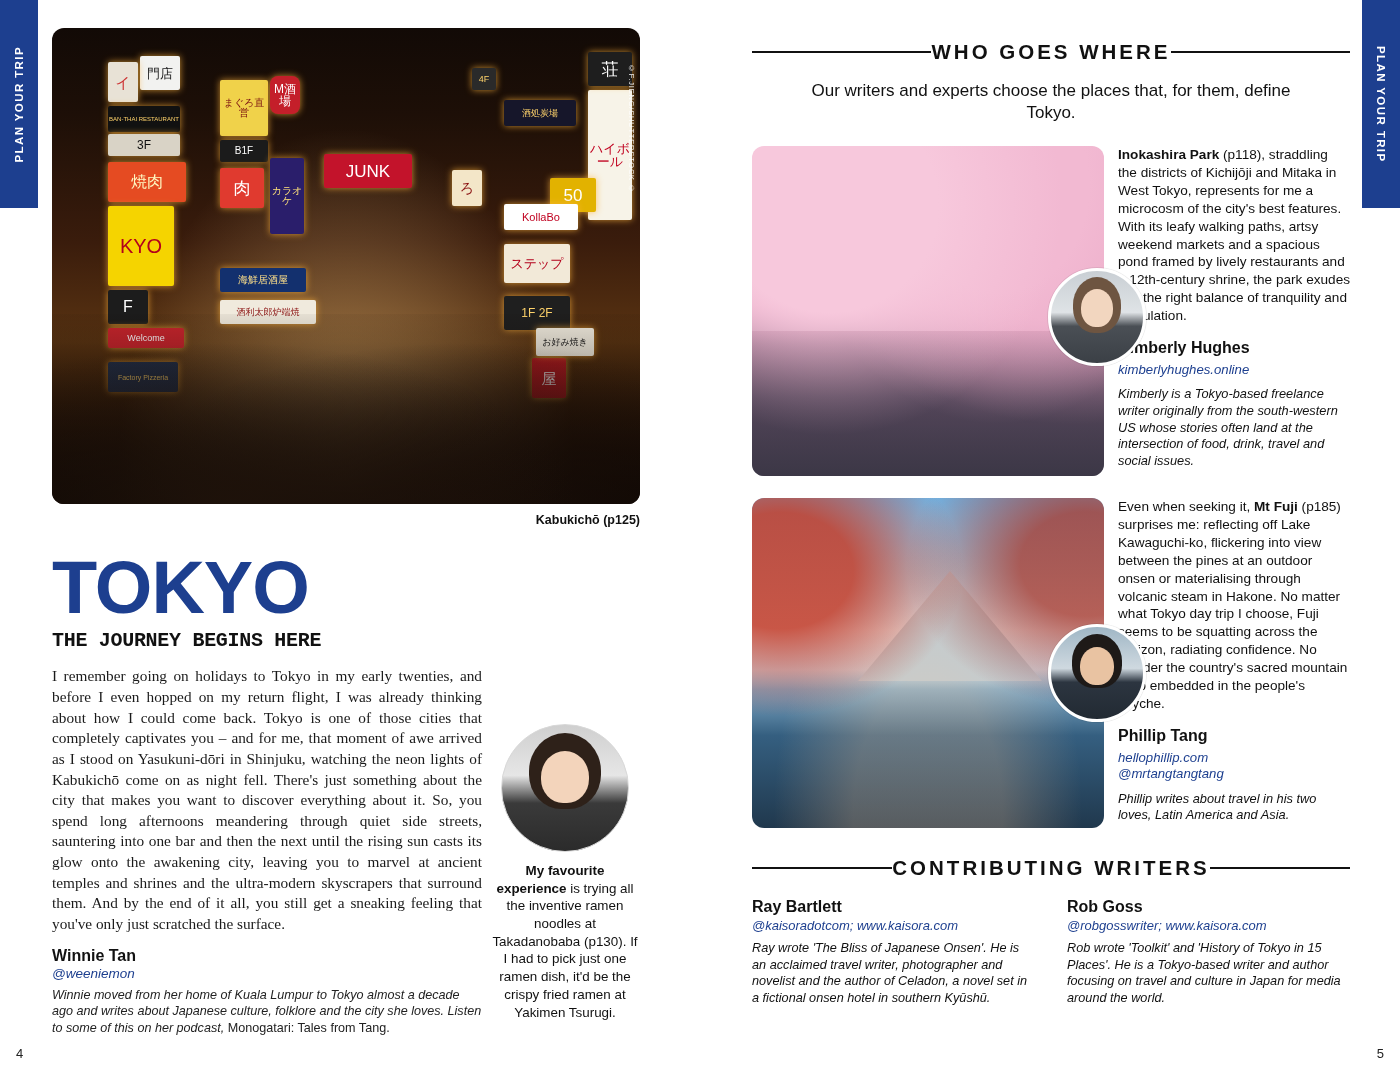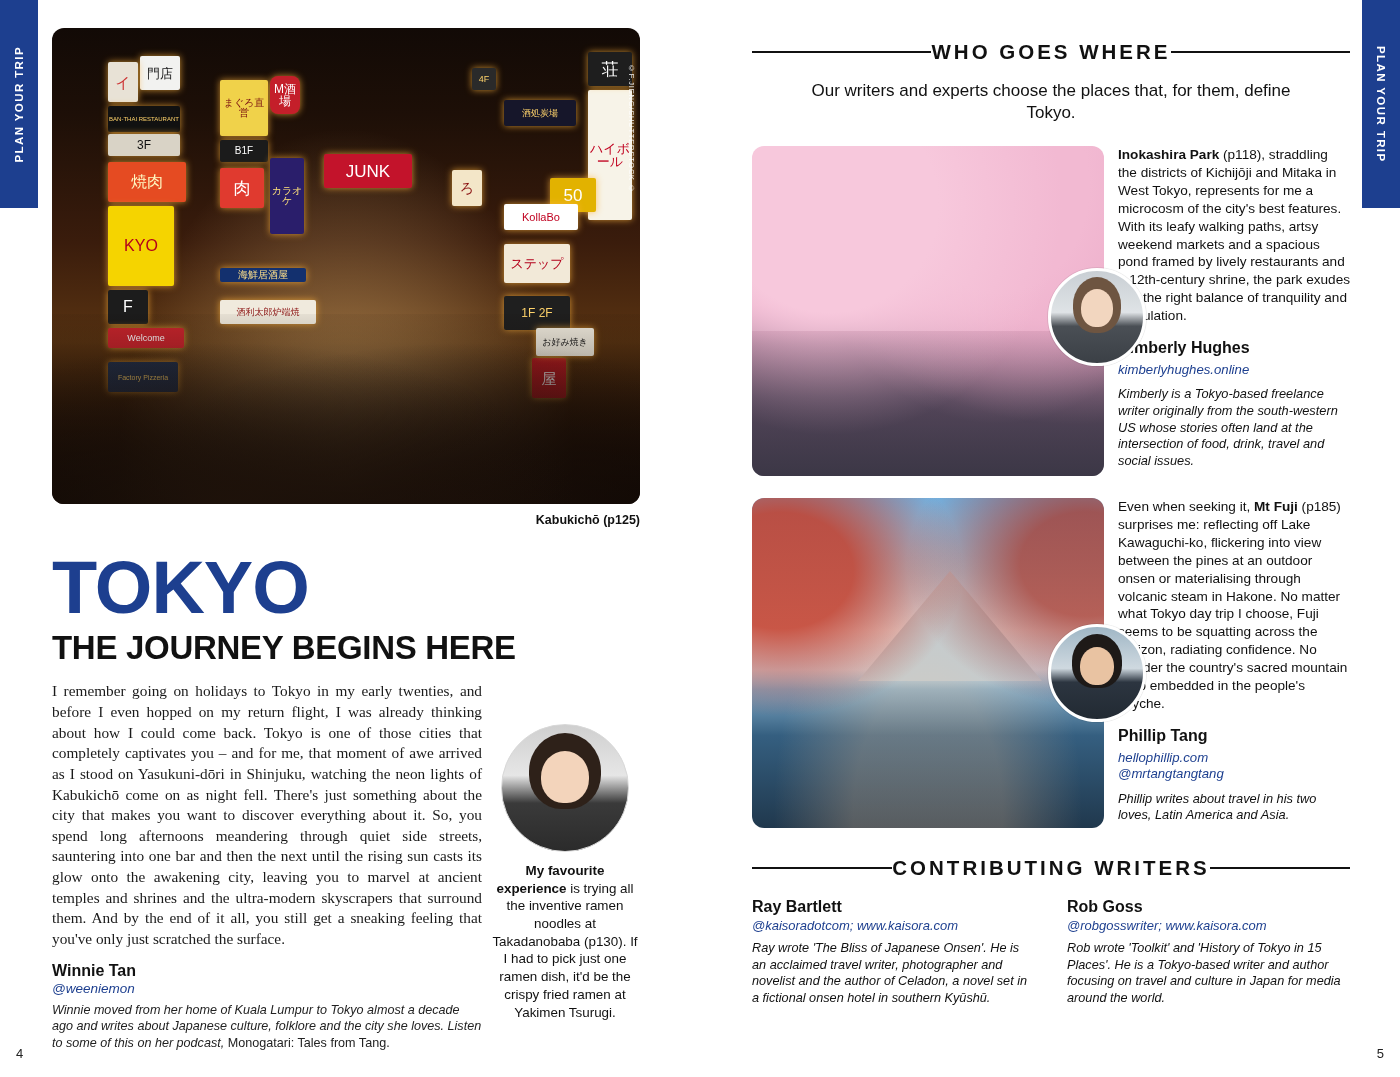--- a/index.html
+++ b/index.html
@@ -107,25 +107,26 @@
   }
   .big-title {
     font-size: 74px;
     line-height: 0.95;
     font-weight: bold;
     color: #1d3f8f;
     letter-spacing: -1px;
     margin: 26px 0 2px 0;
   }
   .sub-title {
-    font-size: 33px;
+    font-size: 20px;
     font-weight: bold;
     color: #111;
     letter-spacing: -0.3px;
     margin: 6px 0 14px 0;
+    font-family: Liberation Mono, monospace;
   }
   .body-col {
     width: 430px;
     font-family: "Liberation Serif", serif;
     font-size: 15.3px;
     line-height: 1.35;
     text-align: justify;
     color: #1a1a1a;
   }
   .author-name {
@@ -402,31 +403,31 @@
 <div class="folio right">5</div>
 
 <div class="left-page">
 
   <div class="hero-photo">
     <div class="sign" style="left: 88px; top: 28px; width: 40px; height: 34px; background: rgb(242, 242, 240); color: rgb(34, 34, 34); font-size: 13px;">門店</div>
       <div class="sign" style="left: 56px; top: 34px; width: 30px; height: 40px; background: rgb(232, 226, 214); color: rgb(204, 51, 51); font-size: 15px;">イ</div>
       <div class="sign" style="left: 56px; top: 78px; width: 72px; height: 26px; background: rgb(17, 17, 17); color: rgb(255, 211, 107); font-size: 6px;">BAN-THAI RESTAURANT</div>
       <div class="sign" style="left: 56px; top: 106px; width: 72px; height: 22px; background: rgb(217, 211, 198); color: rgb(17, 17, 17); font-size: 12px;">3F</div>
       <div class="sign" style="left: 56px; top: 134px; width: 78px; height: 40px; background: rgb(229, 75, 34); color: #fef9c3; font-size: 16px;">焼肉</div>
-      <div class="sign" style="left: 56px; top: 178px; width: 66px; height: 80px; background: rgb(245, 212, 0); color: rgb(179, 0, 27); font-size: 16px;">KYO</div>
+      <div class="sign" style="left: 56px; top: 178px; width: 66px; height: 80px; background: rgb(245, 212, 0); color: rgb(179, 0, 27); font-size: 20px;">KYO</div>
       <div class="sign" style="left: 56px; top: 262px; width: 40px; height: 34px; background: rgb(28, 28, 28); color: rgb(255, 255, 255); font-size: 16px;">F</div>
       <div class="sign" style="left: 56px; top: 300px; width: 76px; height: 20px; background: rgb(201, 37, 45); color: rgb(255, 255, 255); font-size: 9px;">Welcome</div>
       <div class="sign" style="left: 56px; top: 334px; width: 70px; height: 30px; background: rgb(36, 50, 77); color: rgb(255, 211, 107); font-size: 7px;">Factory Pizzeria</div>
       <div class="sign" style="left: 168px; top: 52px; width: 48px; height: 56px; background: rgb(240, 210, 74); color: rgb(122, 16, 16); font-size: 10px;">まぐろ直営</div>
       <div class="sign" style="left: 168px; top: 112px; width: 48px; height: 22px; background: rgb(27, 27, 27); color: rgb(255, 255, 255); font-size: 10px;">B1F</div>
       <div class="sign" style="left: 168px; top: 140px; width: 44px; height: 40px; background: rgb(224, 58, 47); color: rgb(255, 255, 255); font-size: 17px;">肉</div>
       <div class="sign" style="left: 218px; top: 130px; width: 34px; height: 76px; background: rgb(42, 30, 107); color: rgb(255, 226, 122); font-size: 10px;">カラオケ</div>
       <div class="sign" style="left: 218px; top: 48px; width: 30px; height: 38px; background: rgb(196, 31, 42); color: rgb(255, 255, 255); font-size: 12px; border-radius: 8px;">M酒場</div>
       <div class="sign" style="left: 272px; top: 126px; width: 88px; height: 34px; background: rgb(195, 19, 43); color: rgb(255, 255, 255); font-size: 17px;">JUNK</div>
-      <div class="sign" style="left: 168px; top: 240px; width: 86px; height: 14px; background: rgb(19, 48, 110); color: rgb(255, 224, 138); font-size: 10px; font-family: Liberation Serif, serif;">海鮮居酒屋</div>
+      <div class="sign" style="left: 168px; top: 240px; width: 86px; height: 24px; background: rgb(19, 48, 110); color: rgb(255, 224, 138); font-size: 10px; font-family: Liberation Serif, serif;">海鮮居酒屋</div>
       <div class="sign" style="left: 168px; top: 272px; width: 96px; height: 24px; background: rgb(240, 234, 221); color: rgb(138, 16, 16); font-size: 9px;">酒利太郎炉端焼</div>
       <div class="sign" style="left: 452px; top: 216px; width: 66px; height: 39px; background: rgb(242, 233, 216); color: rgb(179, 0, 27); font-size: 13px;">ステップ</div>
       <div class="sign" style="left: 452px; top: 268px; width: 66px; height: 34px; background: rgb(31, 31, 31); color: rgb(255, 211, 107); font-size: 12px;">1F 2F</div>
       <div class="sign" style="left: 536px; top: 62px; width: 44px; height: 130px; background: rgb(247, 243, 232); color: rgb(192, 0, 31); font-size: 13px;">ハイボール</div>
       <div class="sign" style="left: 536px; top: 24px; width: 44px; height: 34px; background: rgb(30, 30, 30); color: rgb(255, 255, 255); font-size: 17px;">荘</div>
       <div class="sign" style="left: 498px; top: 150px; width: 46px; height: 34px; background: rgb(226, 178, 0); color: rgb(255, 255, 255); font-size: 17px;">50</div>
       <div class="sign" style="left: 452px; top: 72px; width: 72px; height: 26px; background: rgb(22, 22, 42); color: rgb(255, 211, 107); font-size: 9px;">酒処炭場</div>
       <div class="sign" style="left: 452px; top: 176px; width: 74px; height: 26px; background: rgb(255, 255, 255); color: rgb(192, 0, 31); font-size: 11px;">KollaBo</div>
       <div class="sign" style="left: 420px; top: 40px; width: 24px; height: 22px; background: rgb(42, 42, 42); color: rgb(255, 211, 107); font-size: 9px;">4F</div>
       <div class="sign" style="left: 400px; top: 142px; width: 30px; height: 36px; background: rgb(243, 230, 200); color: rgb(138, 16, 16); font-size: 14px;">ろ</div>

